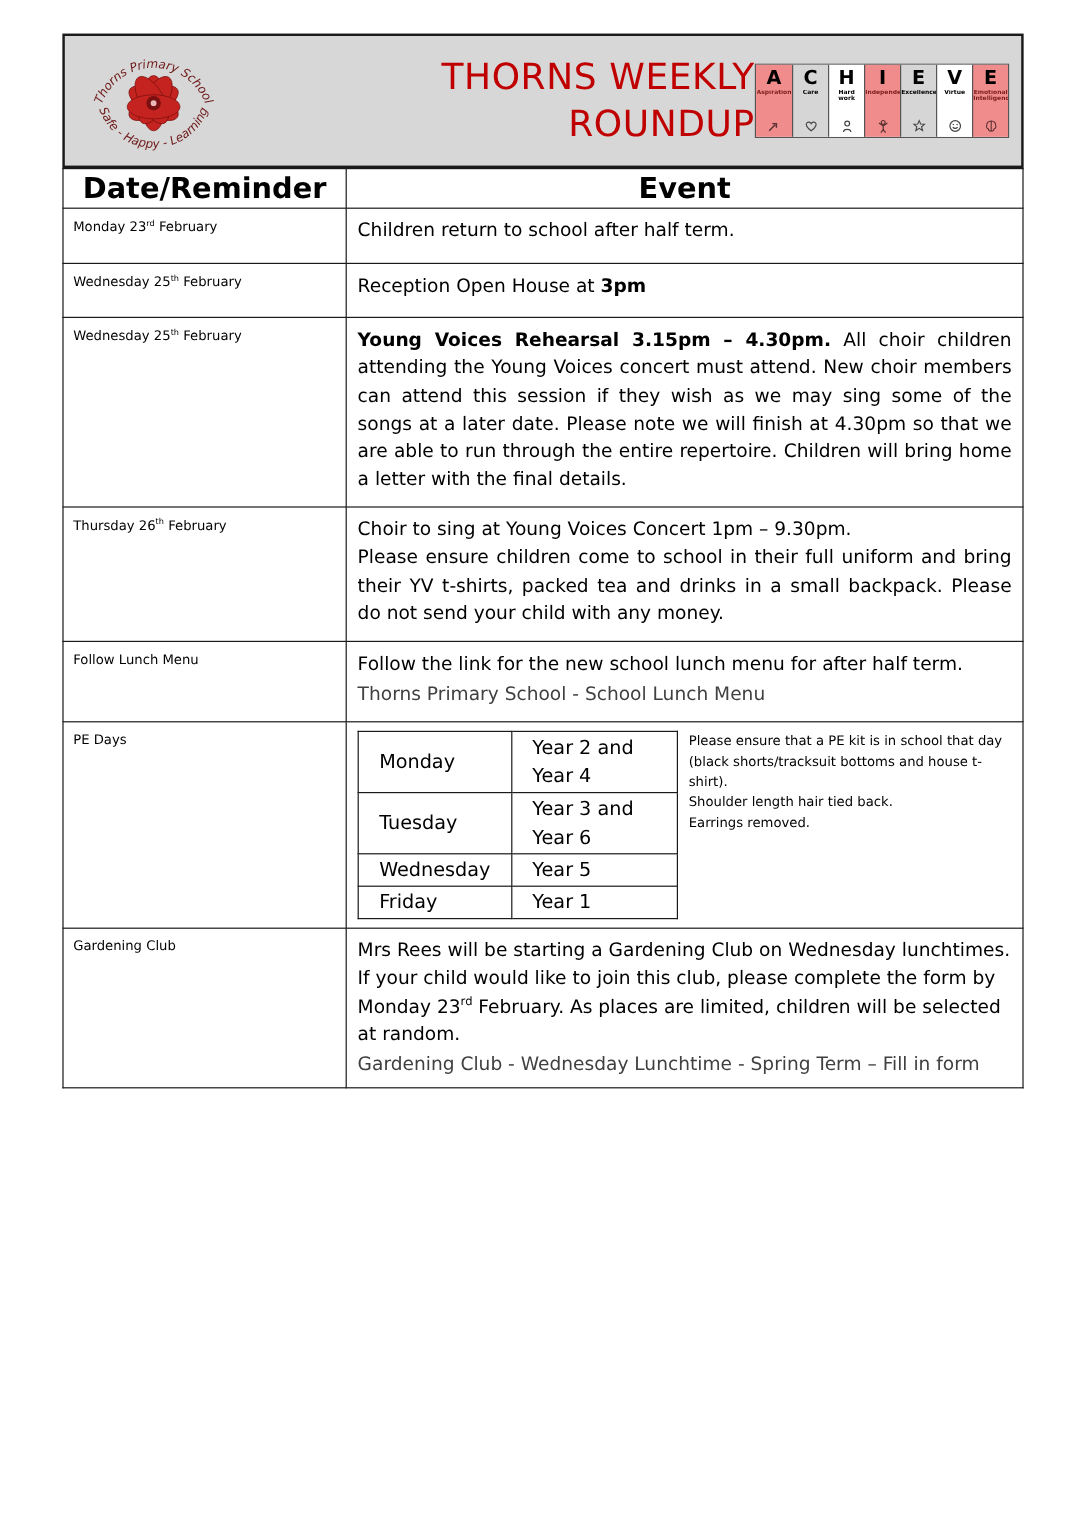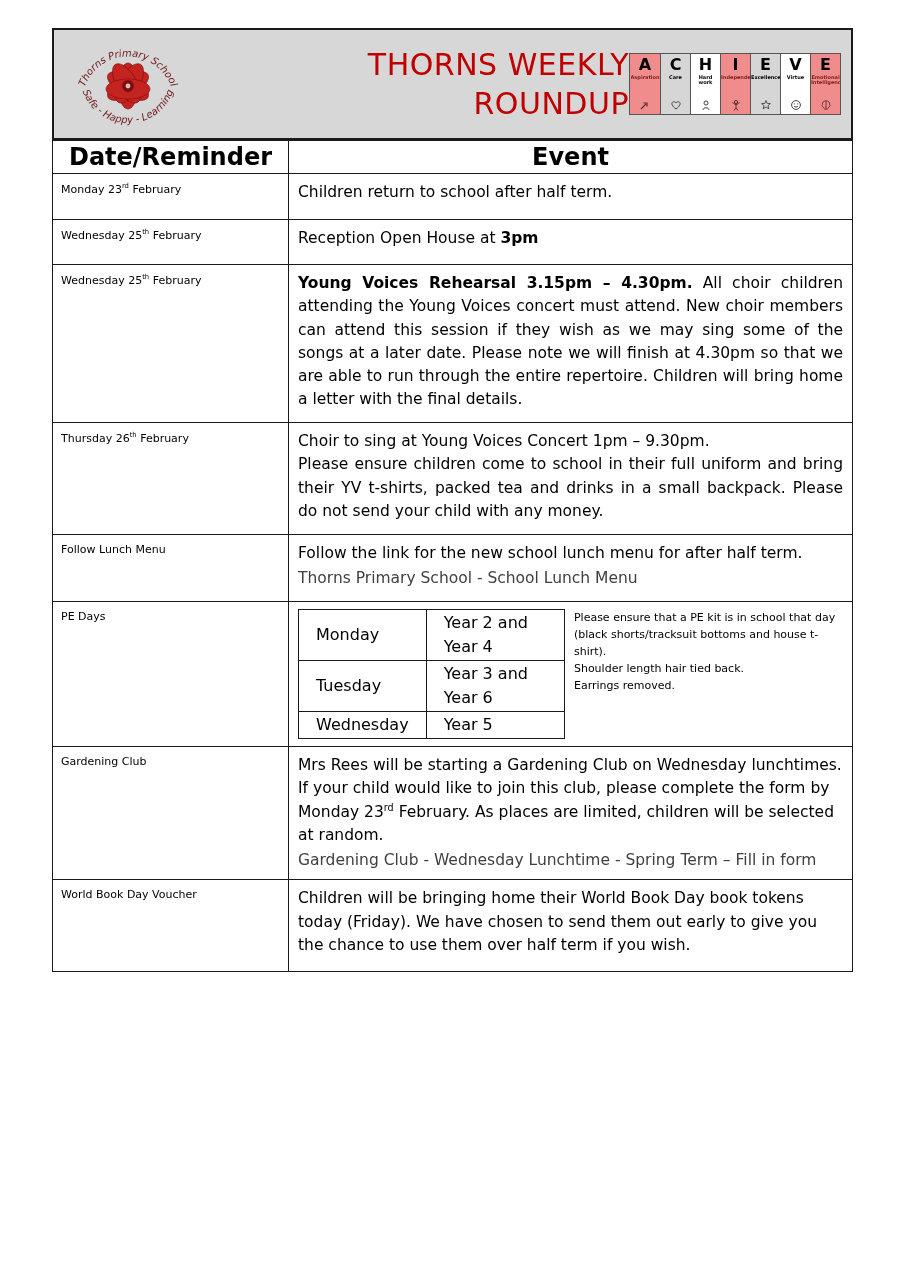--- a/index.html
+++ b/index.html
@@ -257,38 +257,38 @@
                     <td class="pe-class">Year 2 and Year 4</td>
                   </tr>
             <tr>
                     <td class="pe-day">Tuesday</td>
                     <td class="pe-class">Year 3 and Year 6</td>
                   </tr>
             <tr>
                     <td class="pe-day">Wednesday</td>
                     <td class="pe-class">Year 5</td>
                   </tr>
+            <tr>
+                    <td class="pe-day">Friday</td>
+                    <td class="pe-class">Year 1</td>
+                  </tr>
           </tbody>
               </table>
           <div class="pe-note">
             <div>Please ensure that a PE kit is in school that day (black shorts/tracksuit bottoms and house t-shirt).</div>
             <div>Shoulder length hair tied back.</div>
             <div>Earrings removed.</div>
           </div>
         </div>
       </td>
     </tr>
 
     <tr class="h-r7">
       <td class="date-cell"><span>Gardening Club</span></td>
       <td class="event-cell">
         <div><span>Mrs Rees will be starting a Gardening Club on Wednesday lunchtimes. If your child would like to join this club, please complete the form by Monday 23</span><sup>rd</sup><span> February. As places are limited, children will be selected at random.</span></div>
         <a class="doc-link">Gardening Club - Wednesday Lunchtime - Spring Term – Fill in form</a>
       </td>
     </tr>
 
-    <tr class="h-r8">
-      <td class="date-cell"><span>World Book Day Voucher</span></td>
-      <td class="event-cell"><span>Children will be bringing home their World Book Day book tokens today (Friday). We have chosen to send them out early to give you the chance to use them over half term if you wish.</span></td>
-    </tr>
   </tbody>
     </table>
 </div>
 
 </body></html>

